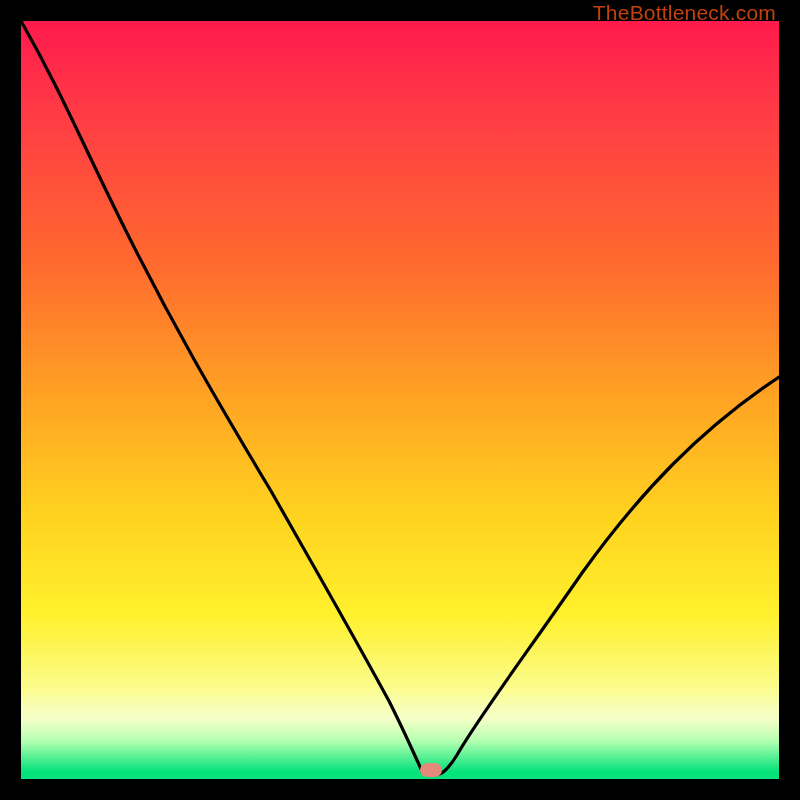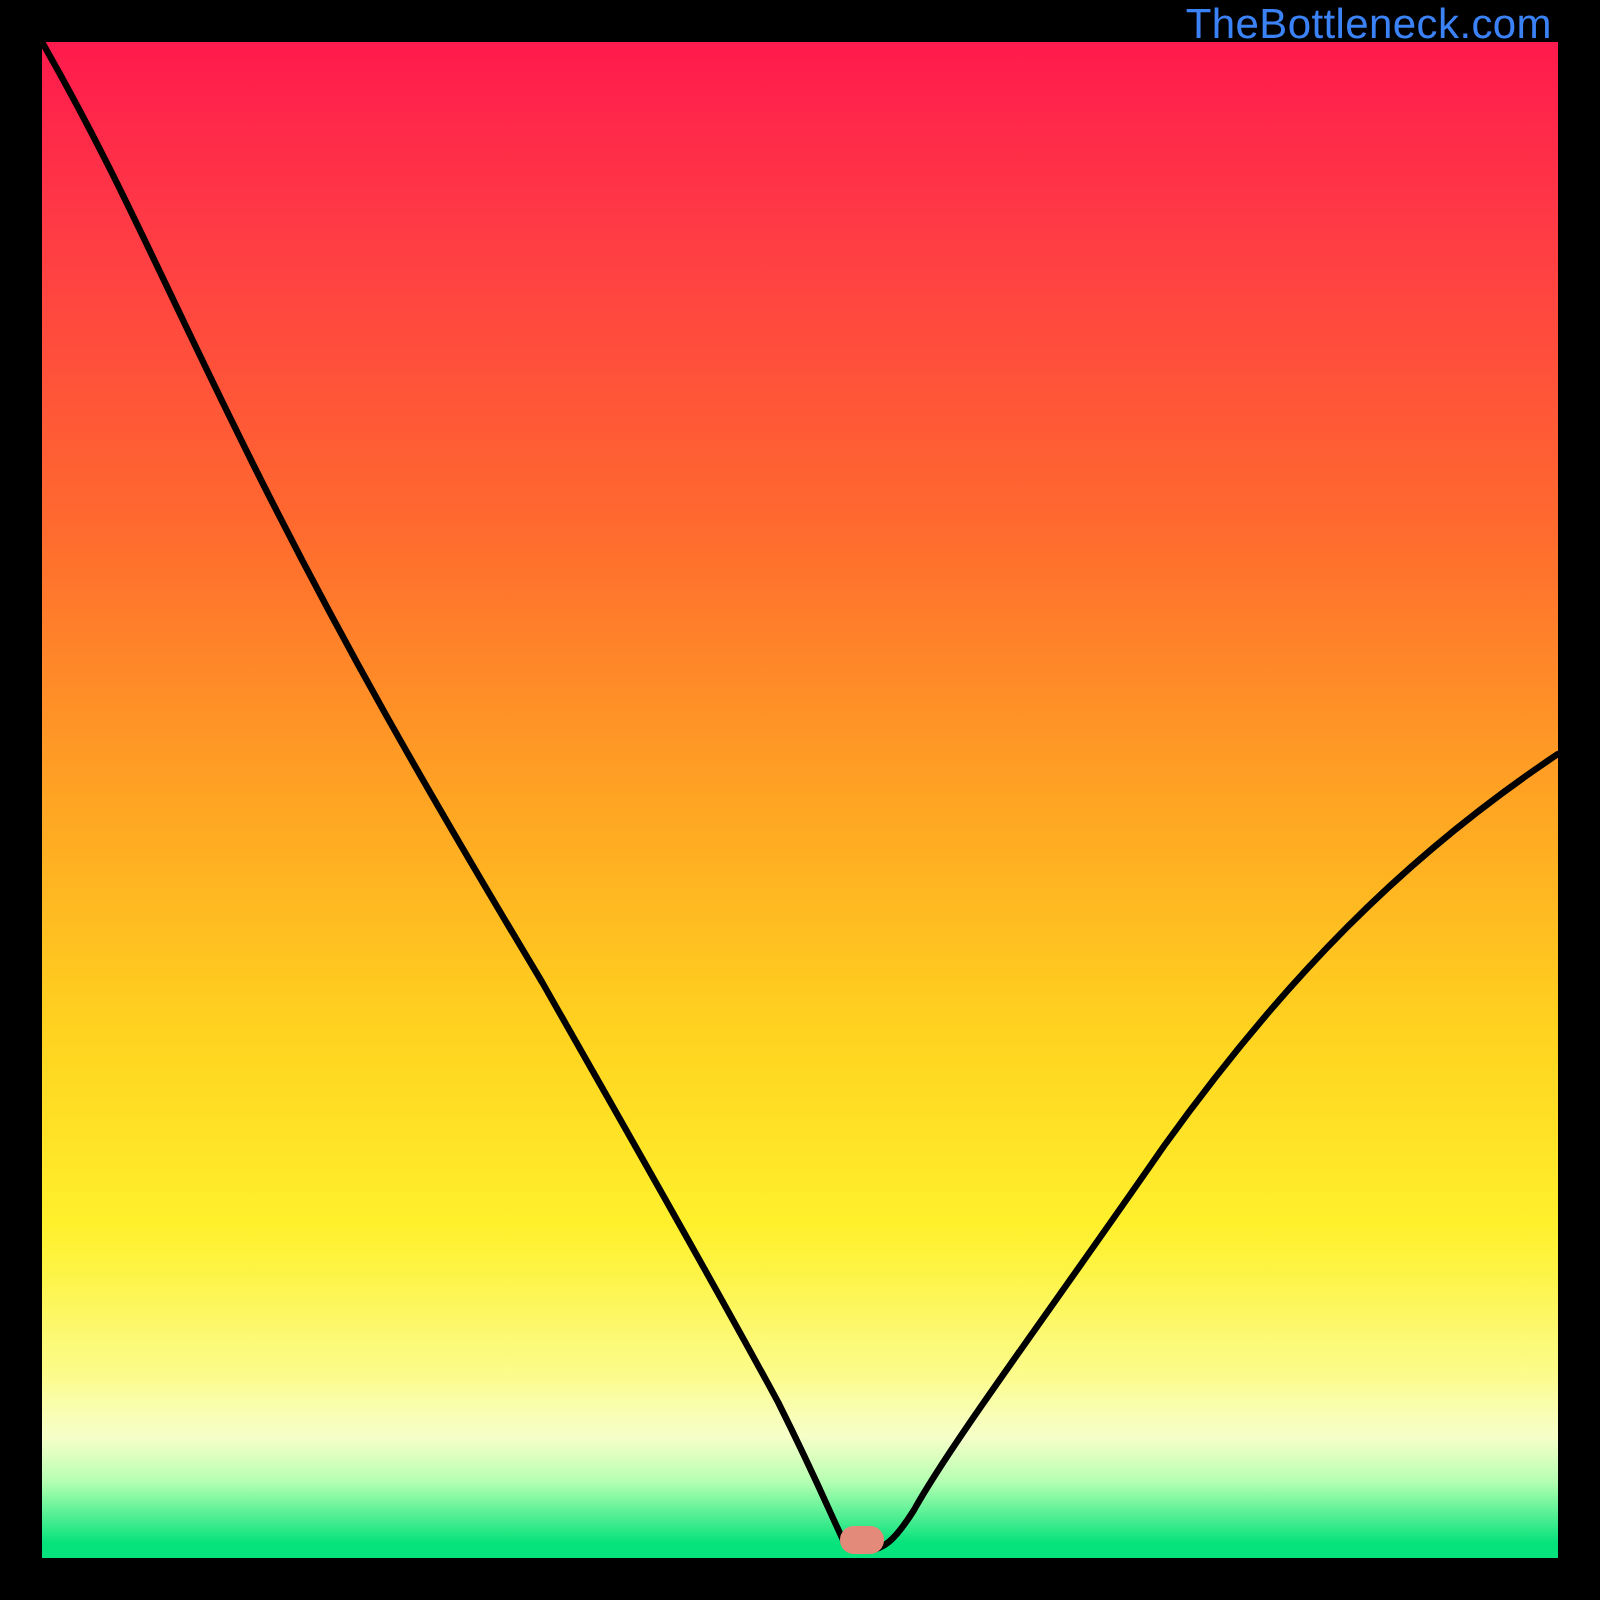--- a/index.html
+++ b/index.html
@@ -63,21 +63,21 @@
     width: 22px;
     height: 14px;
     border-radius: 7px;
     background: #e48a7b;
     pointer-events: none;
   }
   .watermark {
     position: absolute;
     top: 1px;
     right: 24px;
-    color: #3b82f6;
+    color: #c2410c;
     font-size: 21px;
     letter-spacing: 0.2px;
     font-weight: 400;
     user-select: none;
   }
 </style>
 </head>
 <body>
 
 <div class="outer">

